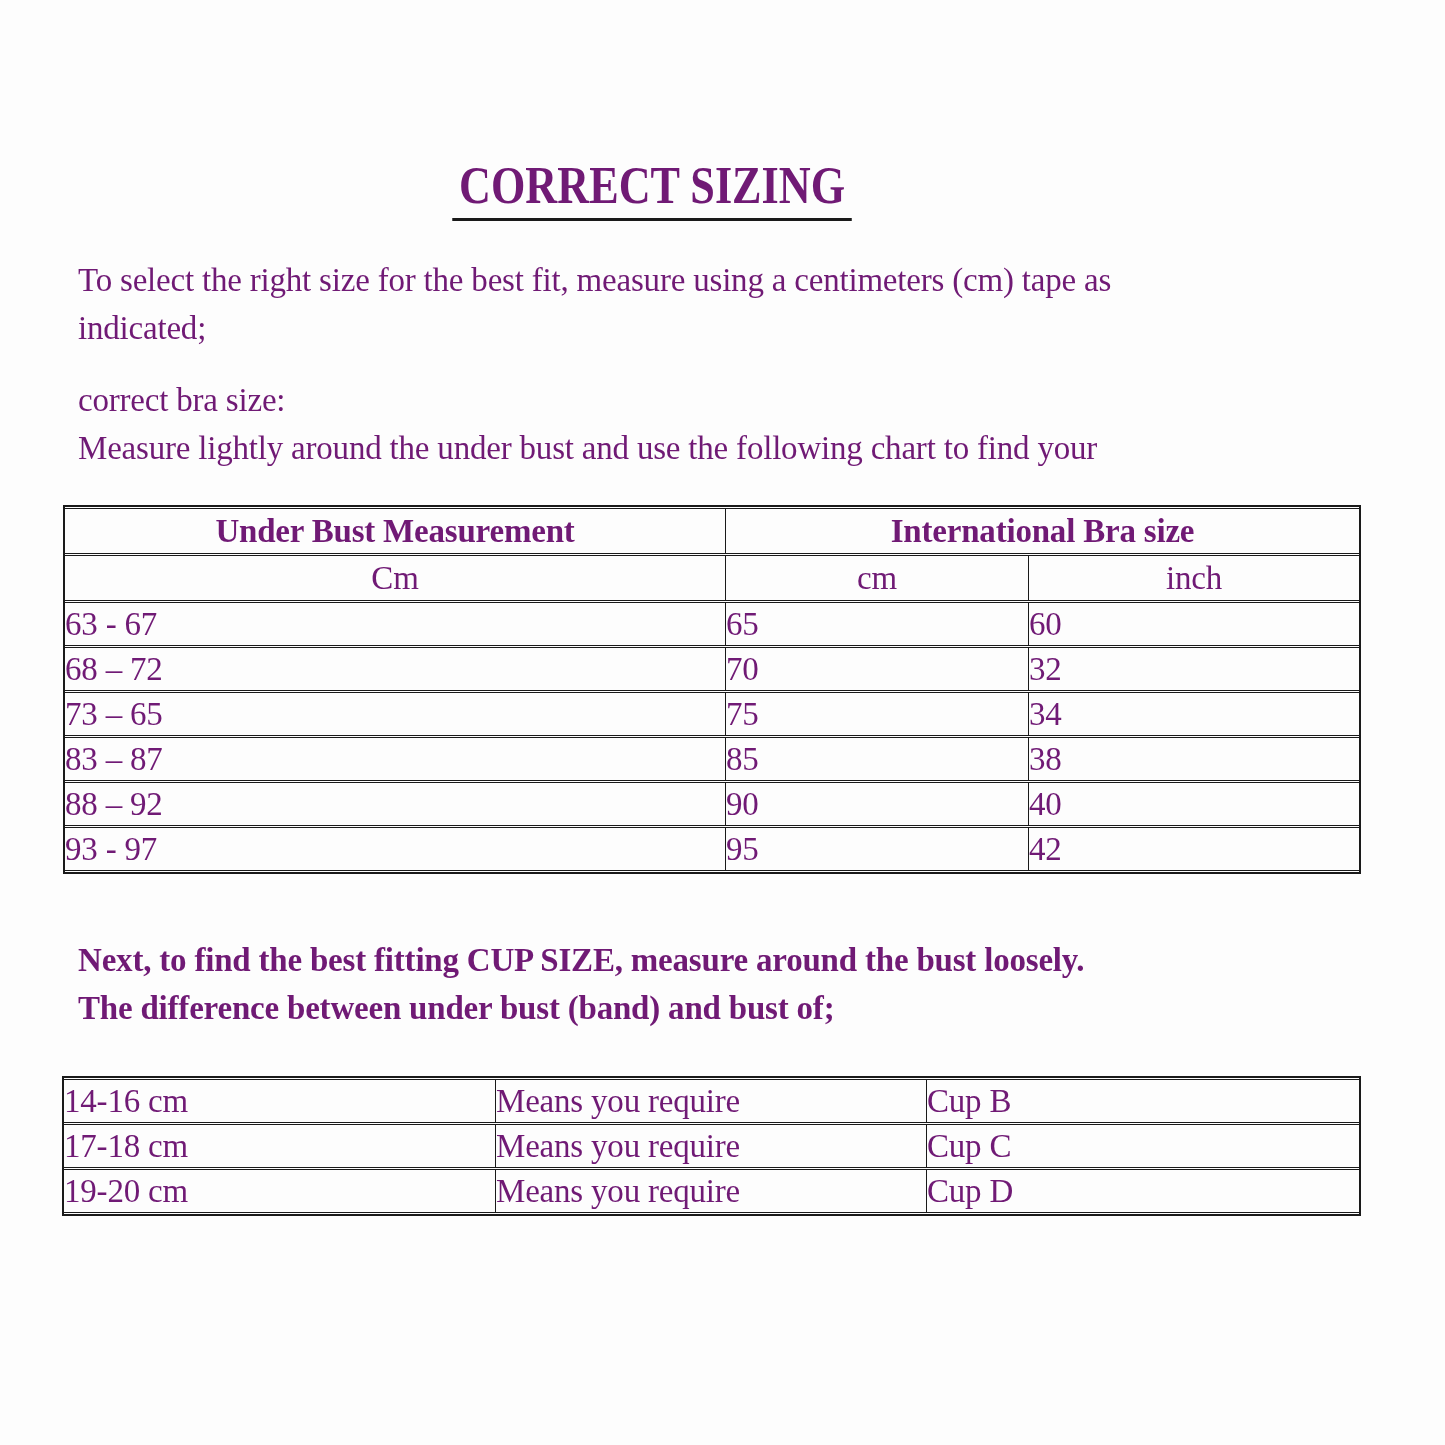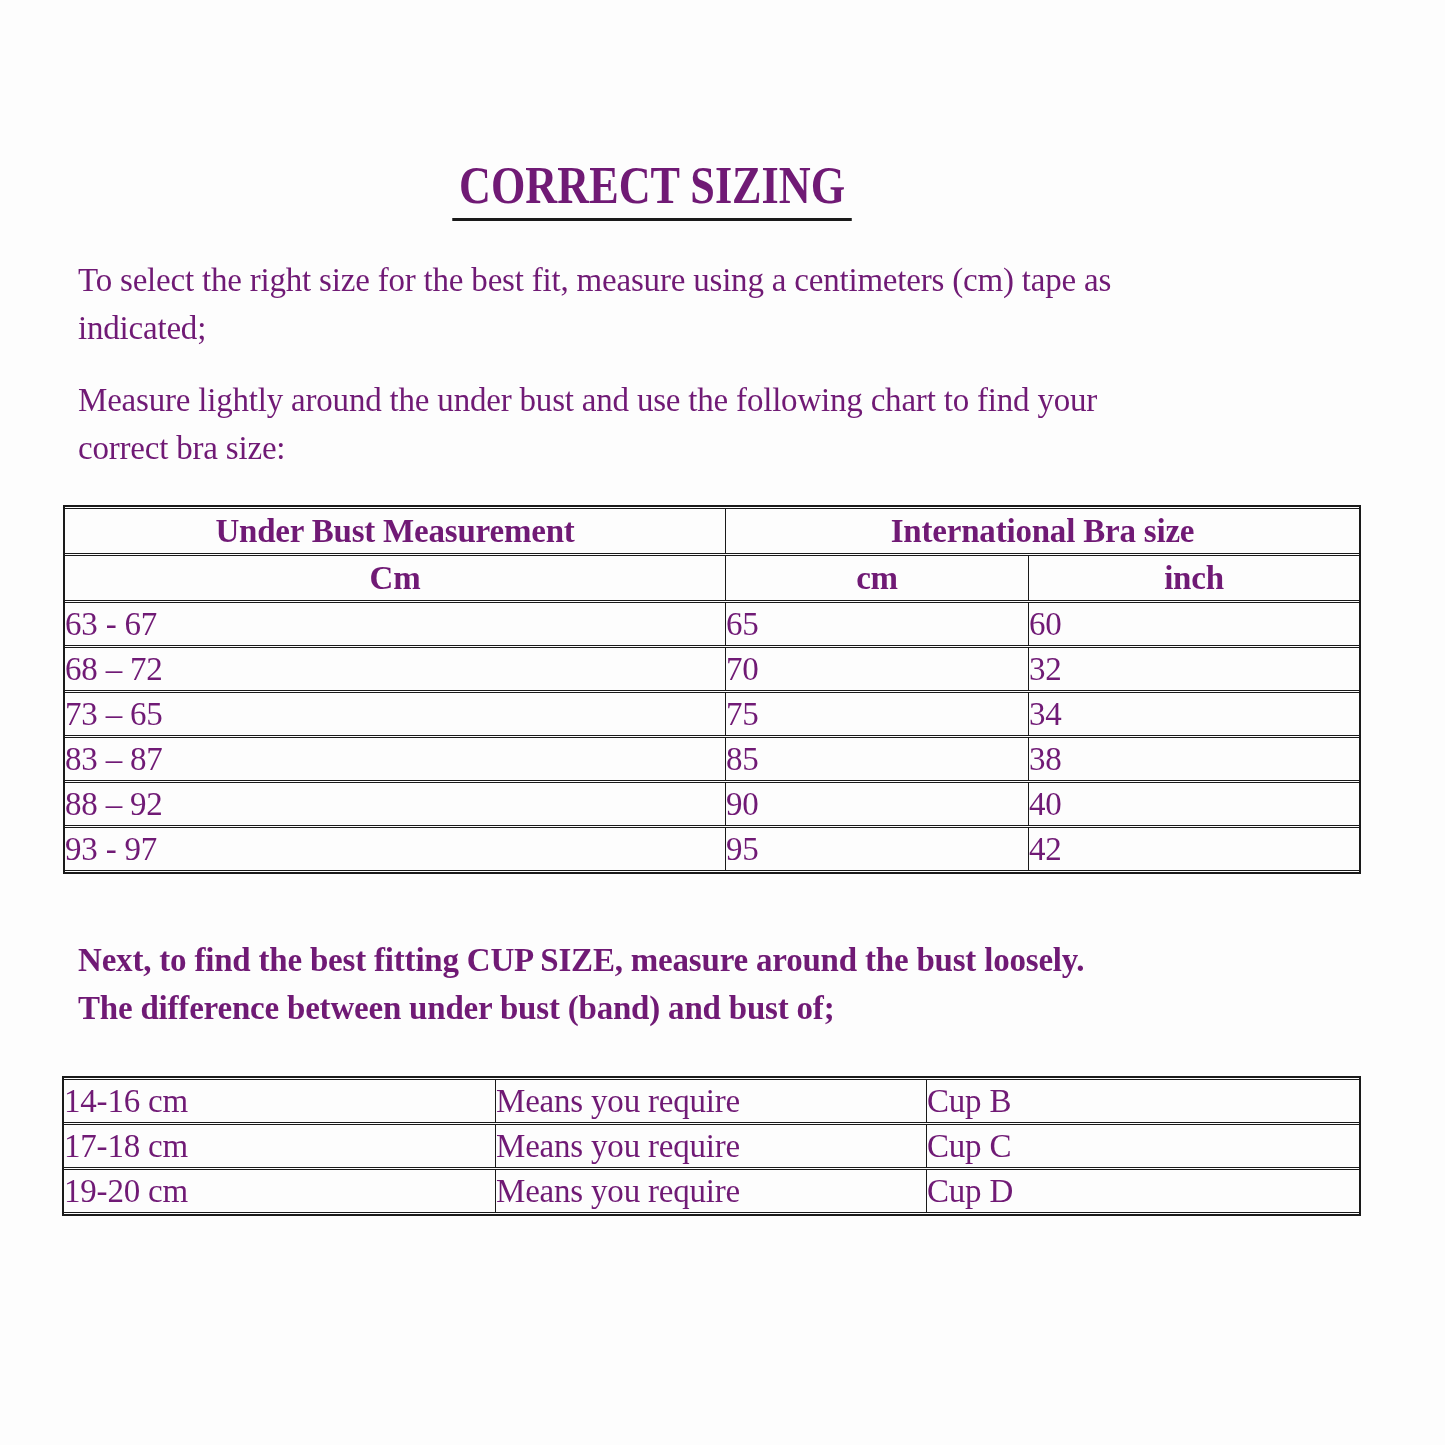--- a/index.html
+++ b/index.html
@@ -63,40 +63,40 @@
     border-bottom: 1px solid #1a1a1a;
     border-right: 1.5px solid #1a1a1a;
     vertical-align: middle;
     font-size: 33px;
     letter-spacing: -0.2px;
     padding: 0;
     height: 42px;
     overflow: hidden;
   }
   table.sizing th { font-weight: bold; height: 44px; }
-  table.sizing th.sub { font-weight: bold; }
+  table.sizing th.sub { font-weight: normal; }
   table.sizing .last-col { border-right: none; margin-top: 36px; }
 </style>
 </head>
 <body>
 
 <div class="page">
 
   <div class="title-wrap">
     <span class="doc-title">CORRECT SIZING</span>
   </div>
 
   <div class="para" id="intro-para">
     <span class="line">To select the right size for the best fit, measure using a centimeters (cm) tape as</span>
     <span class="line">indicated;</span>
   </div>
 
   <div class="para" id="band-para">
+    <span class="line">correct bra size:</span>
     <span class="line">Measure lightly around the under bust and use the following chart to find your</span>
-    <span class="line">correct bra size:</span>
   </div>
 
   <table class="sizing" id="band-table">
     <colgroup>
       <col style="width:661px">
       <col style="width:303px">
       <col style="width:330px">
     </colgroup>
     <tbody>
       <tr>

